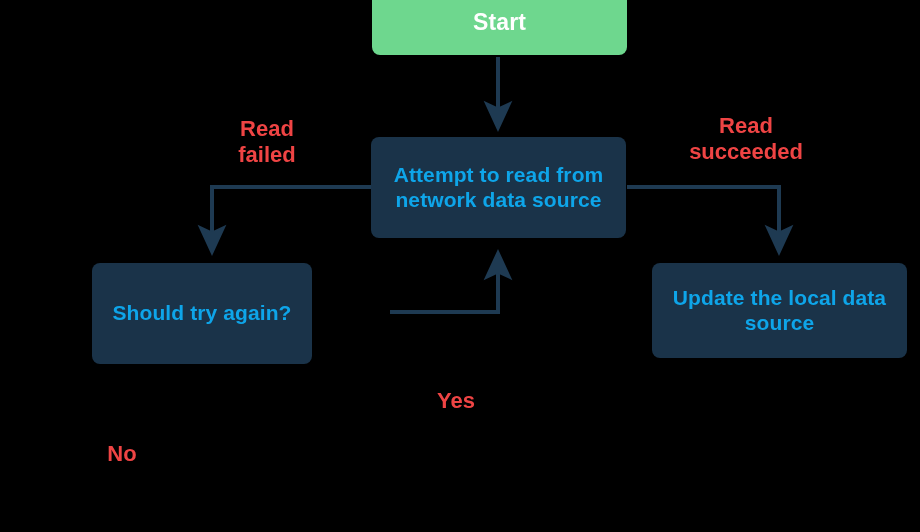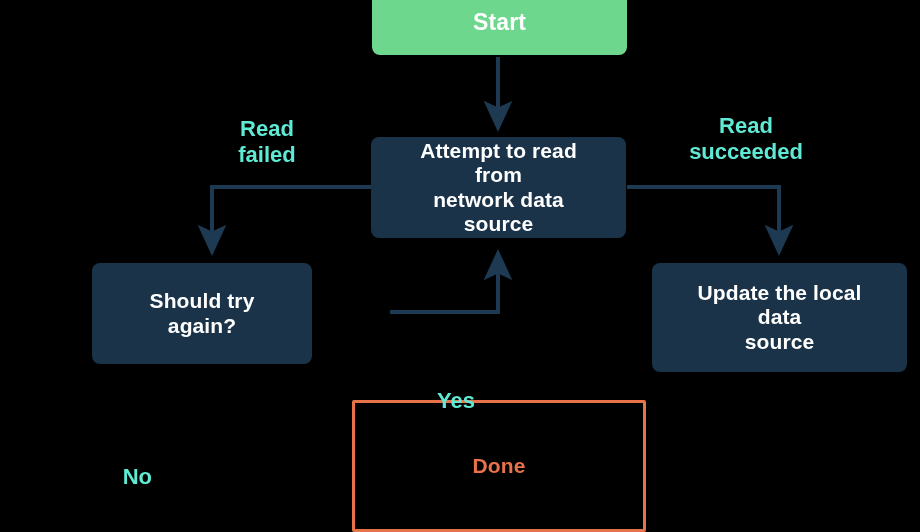--- a/index.html
+++ b/index.html
@@ -29,34 +29,34 @@
     white-space: pre-line;
   }
   .node-start {
     background: #6ed78e;
     color: #ffffff;
     font-size: 23px;
     border-radius: 0 0 8px 8px;
   }
   .node-dark {
     background: #1a3349;
-    color: #ffffff;
+    color: #0ea5e9;
     font-size: 21px;
-    padding: 6px 26px;
+    padding: 6px 14px;
   }
   .node-done {
     background: transparent;
     border: 3px solid #e8734a;
     color: #e8734a;
     font-size: 21px;
     border-radius: 2px;
   }
   .edge-label {
     position: absolute;
-    color: #5eead4;
+    color: #ef4444;
     font-size: 22px;
     font-weight: bold;
     text-align: center;
     line-height: 1.2;
     white-space: pre-line;
   }
   svg.edges {
     position: absolute;
     left: 0;
     top: 0;
@@ -94,28 +94,27 @@
     </g>
   </svg>
 
   <div class="node node-start" style="left:372px; top:-10px; width:255px; height:65px;">Start</div>
 
   <div class="node node-dark" style="left:371px; top:137px; width:255px; height:101px;">Attempt to read from
 network data source</div>
 
   <div class="node node-dark" style="left:92px; top:263px; width:220px; height:101px;">Should try again?</div>
 
-  <div class="node node-dark" style="left:652px; top:263px; width:255px; height:109px;">Update the local data
+  <div class="node node-dark" style="left:652px; top:263px; width:255px; height:95px;">Update the local data
 source</div>
 
-  <div class="node node-done" style="left:352px; top:400px; width:294px; height:132px;">Done</div>
 
   <div class="edge-label" style="left:207px; top:116px; width:120px;">Read
 failed</div>
 
   <div class="edge-label" style="left:676px; top:113px; width:140px;">Read
 succeeded</div>
 
   <div class="edge-label" style="left:424px; top:344px; width:64px;margin-top:44px;">Yes</div>
 
-  <div class="edge-label" style="left:92px; top:464px; width:60px;text-align:right;">No</div>
+  <div class="edge-label" style="left:92px; top:441px; width:60px;">No</div>
 
 </div>
 
 </body></html>

